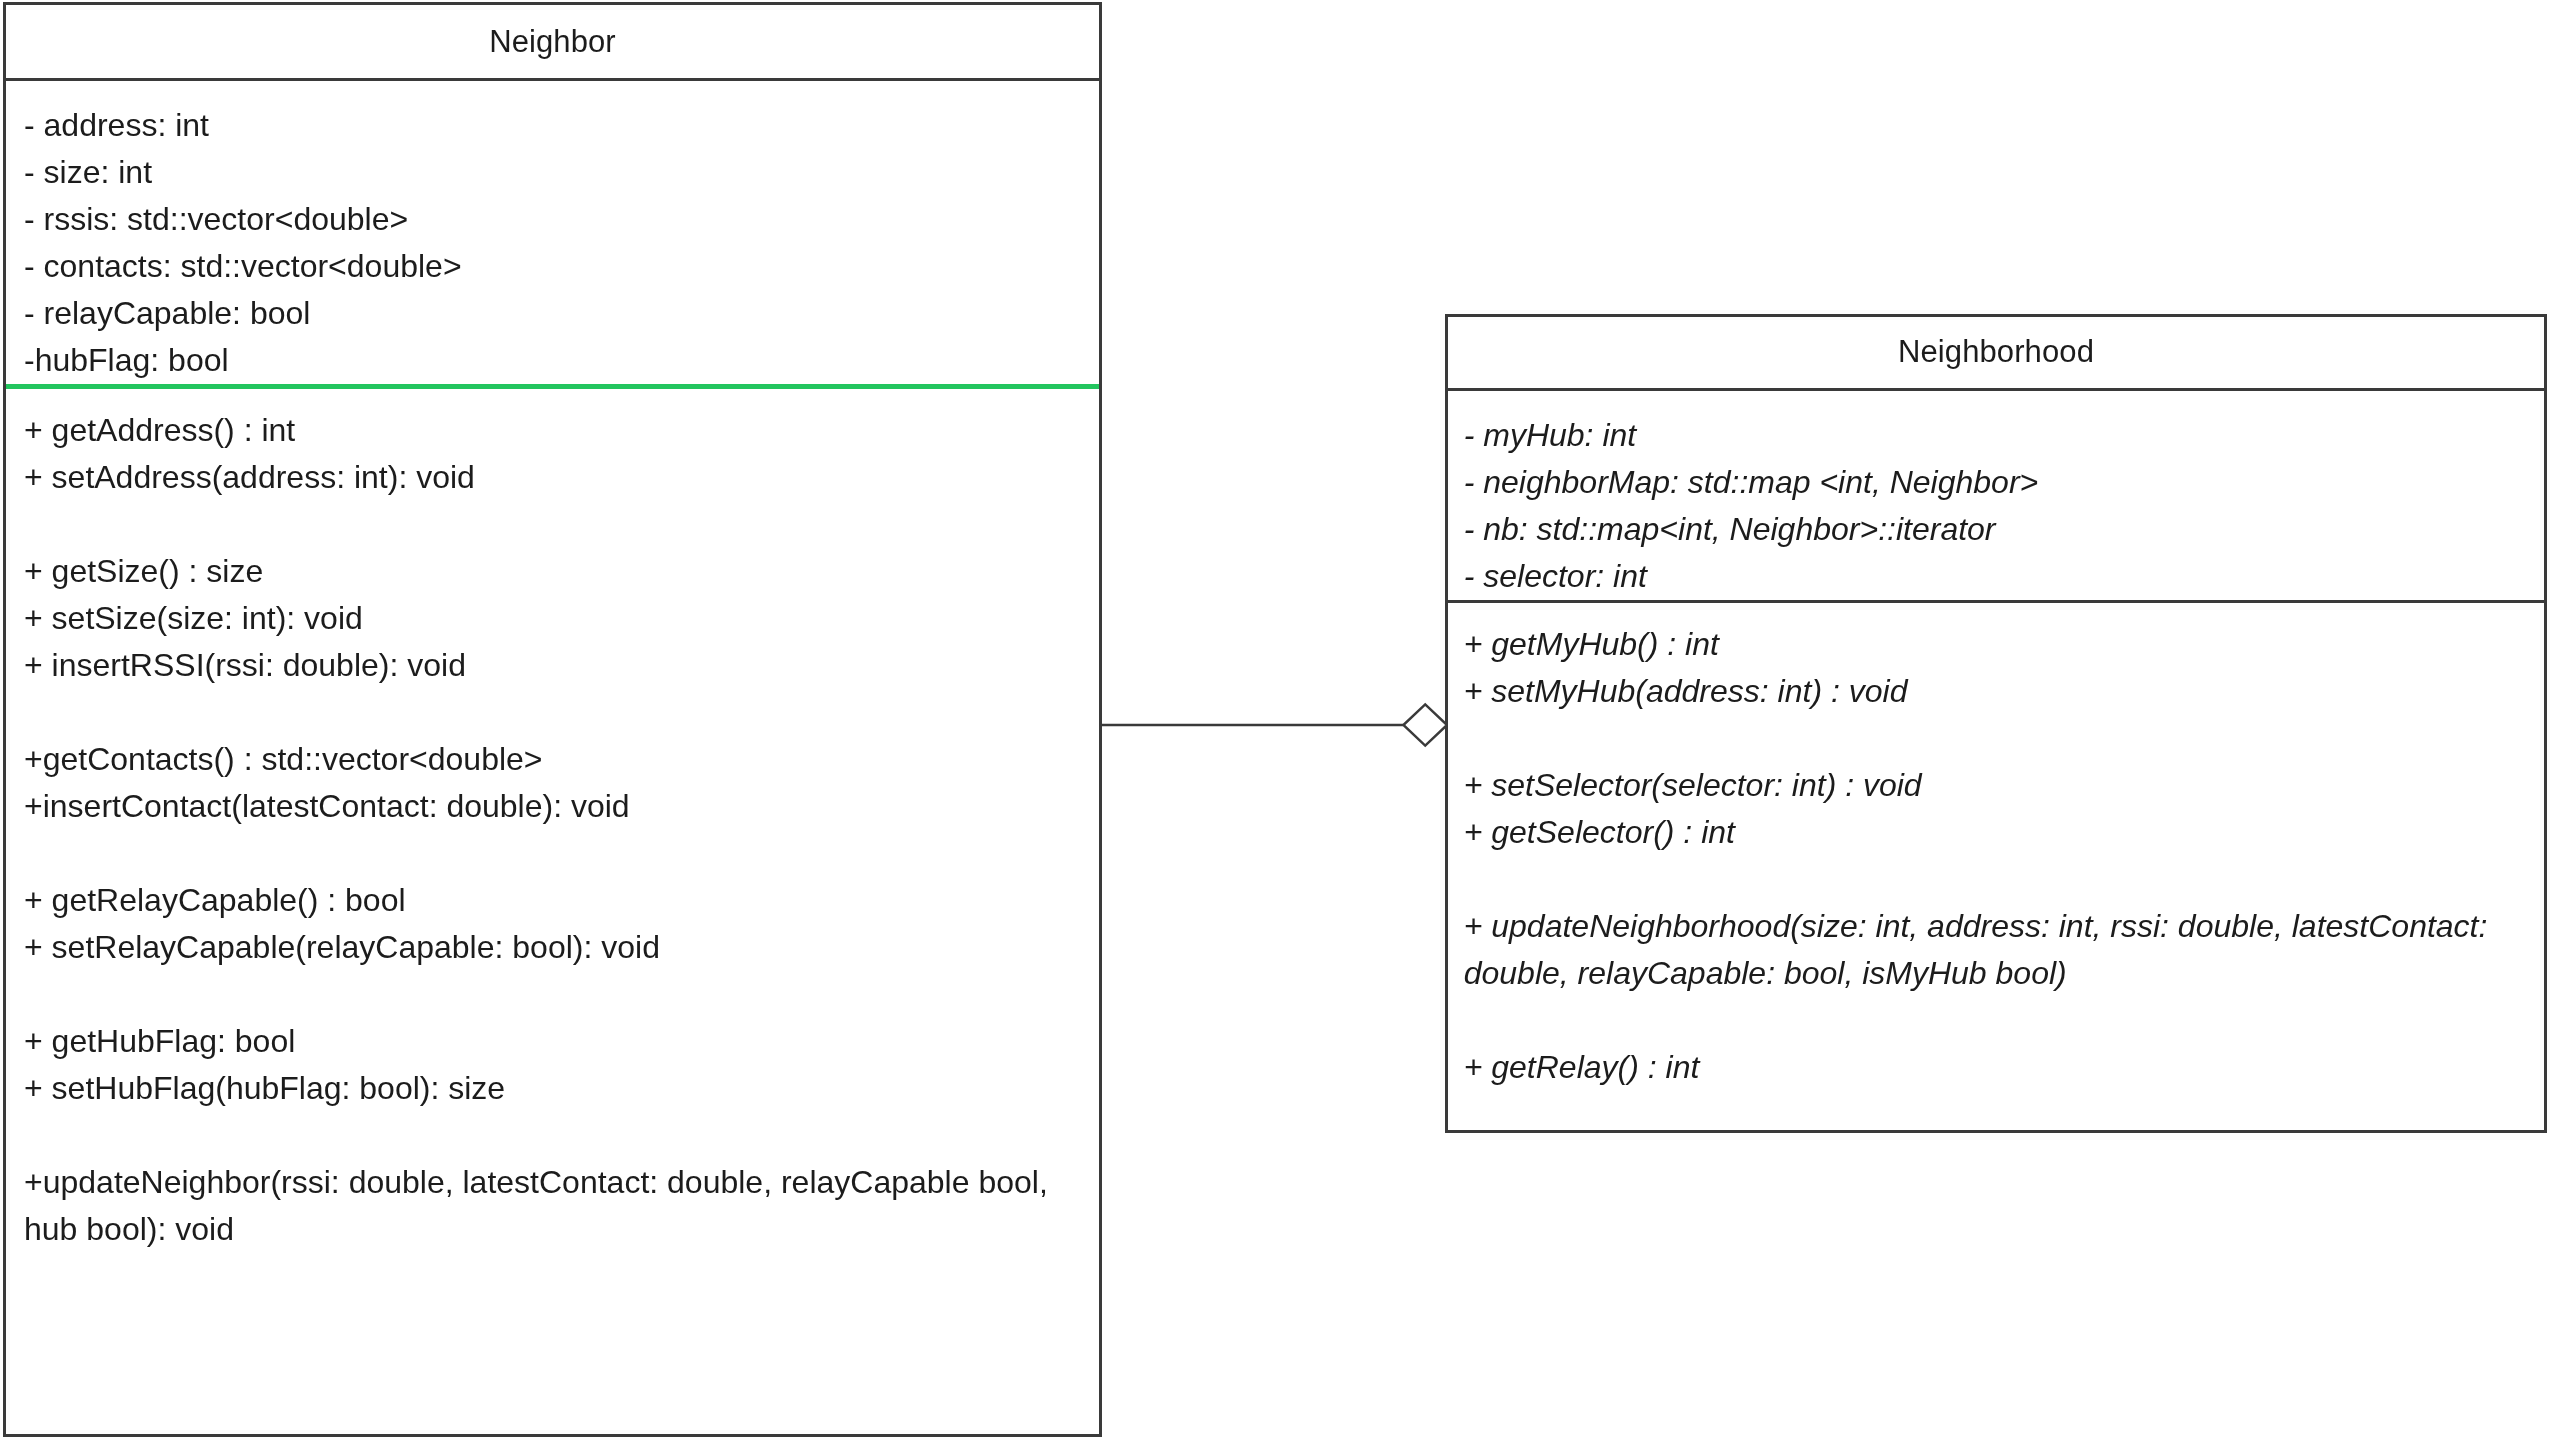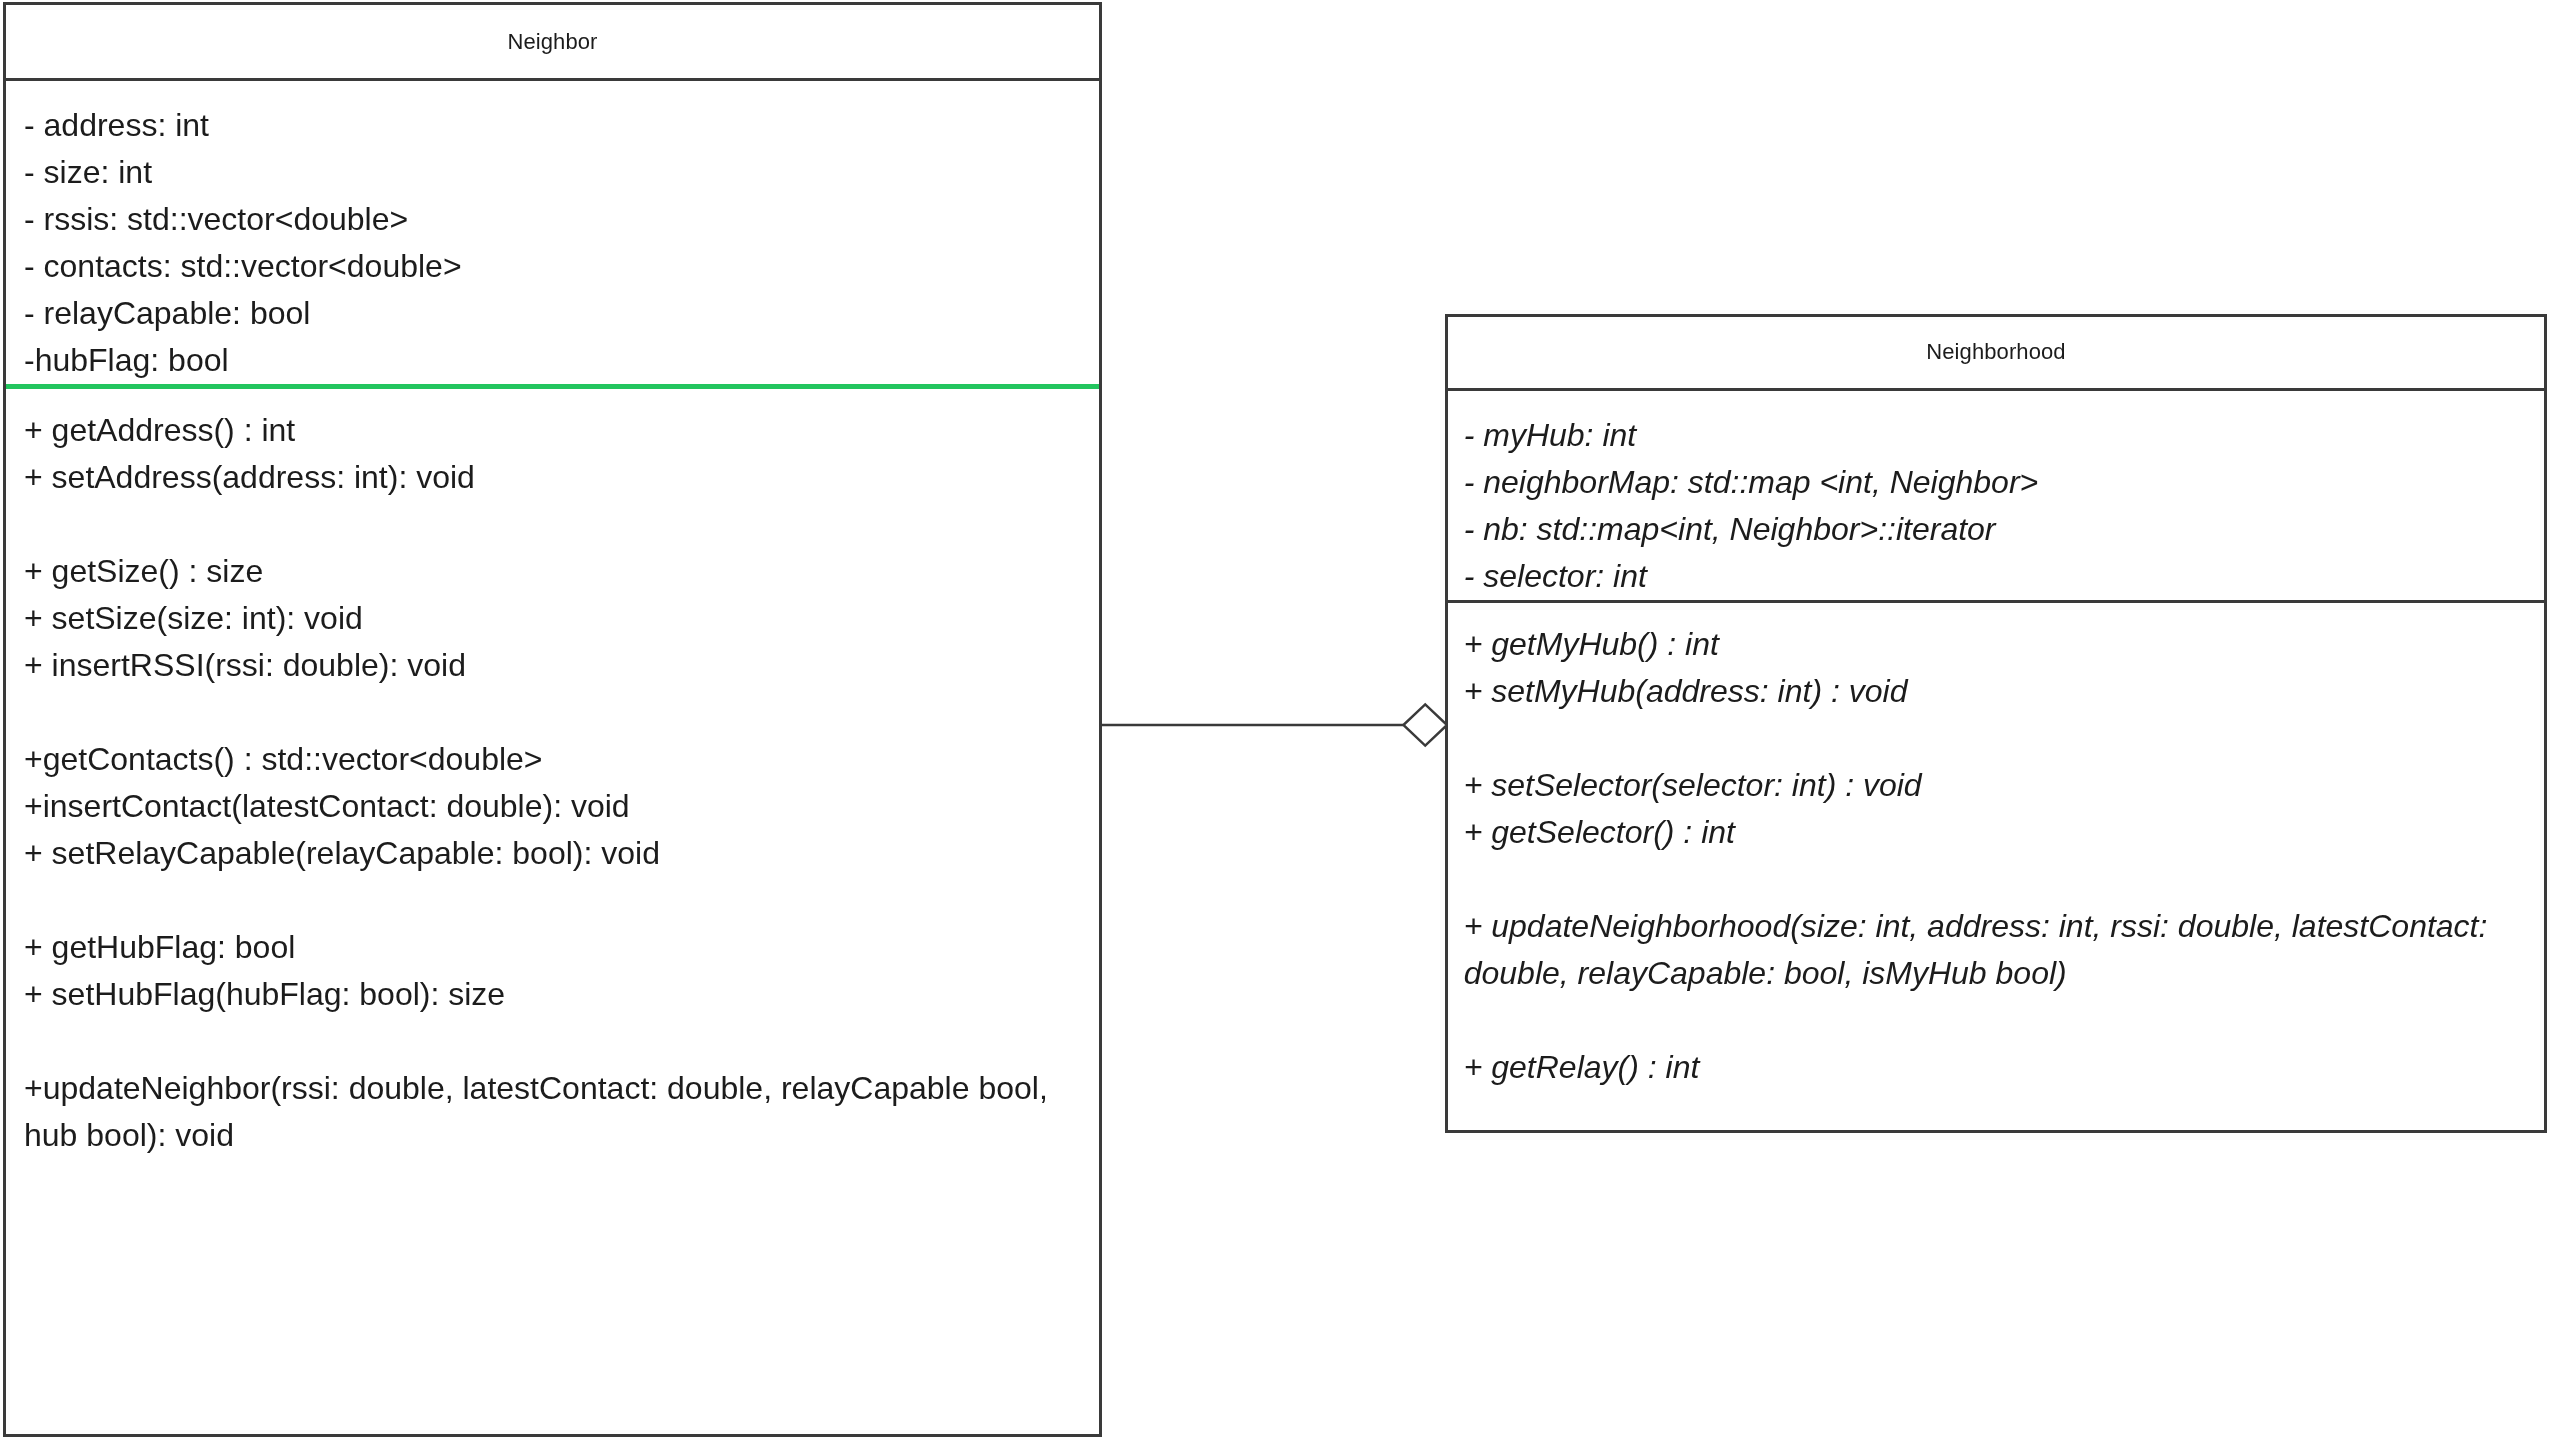--- a/index.html
+++ b/index.html
@@ -30,21 +30,21 @@
 
   .class-header {
     flex: 0 0 auto;
     display: flex;
     align-items: center;
     justify-content: center;
     border-bottom: 3px solid #3a3a3a;
     box-sizing: border-box;
   }
   .class-title {
-    font-size: 22px;
+    font-size: 31px;
     color: #1c1c1c;
     line-height: 1.1;
     letter-spacing: 0.1px;
     white-space: nowrap;
   }
 
   .compartment {
     flex: 0 0 auto;
     box-sizing: border-box;
     padding: 20.6px 0 0 18px;
@@ -121,20 +121,21 @@
     </div>
 
     <div class="compartment methods" style="border-top:5px solid #22c55e;">
       <div class="member">+ getAddress() : int</div>
       <div class="member">+ setAddress(address: int): void</div>
       <div class="member spacer-before">+ getSize() : size</div>
       <div class="member">+ setSize(size: int): void</div>
       <div class="member">+ insertRSSI(rssi: double): void</div>
       <div class="member spacer-before">+getContacts() : std::vector&lt;double&gt;</div>
       <div class="member">+insertContact(latestContact: double): void</div>
+      <div class="member spacer-before">+ getRelayCapable() : bool</div>
       <div class="member">+ setRelayCapable(relayCapable: bool): void</div>
       <div class="member spacer-before">+ getHubFlag: bool</div>
       <div class="member">+ setHubFlag(hubFlag: bool): size</div>
       <div class="member spacer-before wrapped">+updateNeighbor(rssi: double, latestContact: double, relayCapable bool, hub bool): void</div>
     </div>
   </div>
 
   <div class="uml-class" id="neighborhood-class">
     <div class="class-header">
       <div class="class-title">Neighborhood</div>

